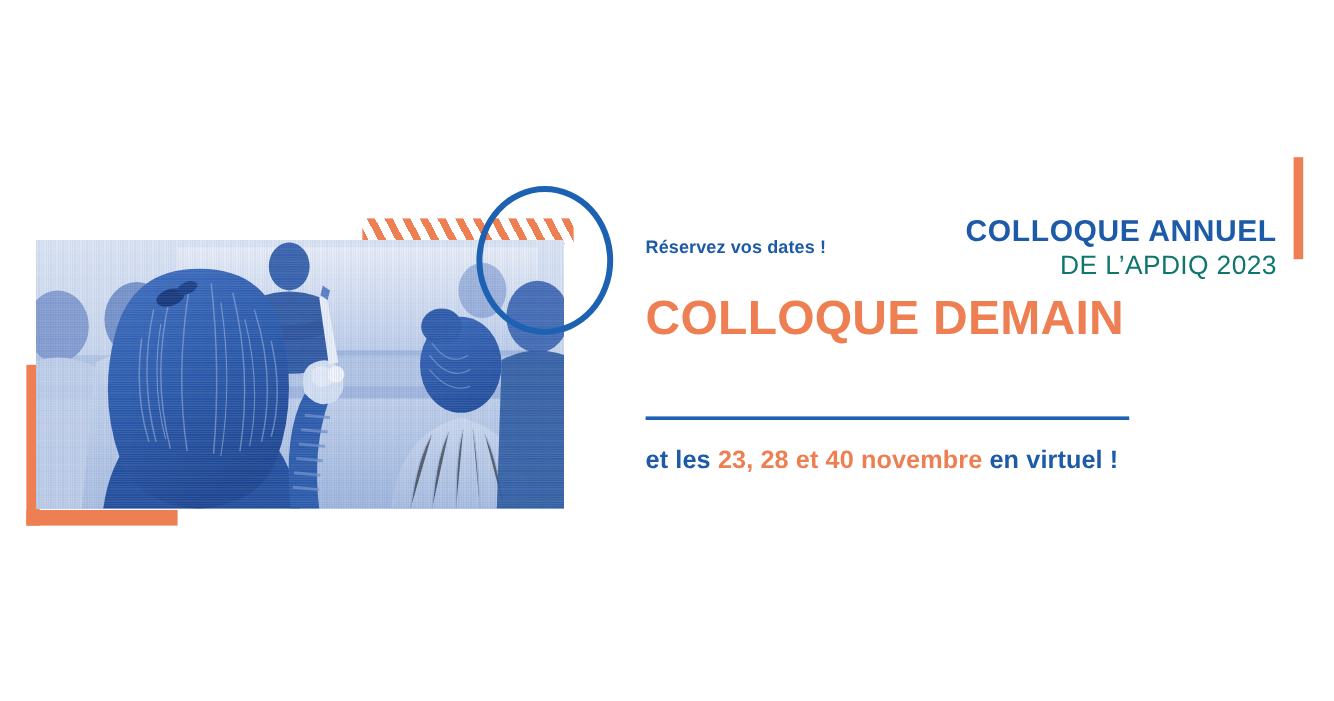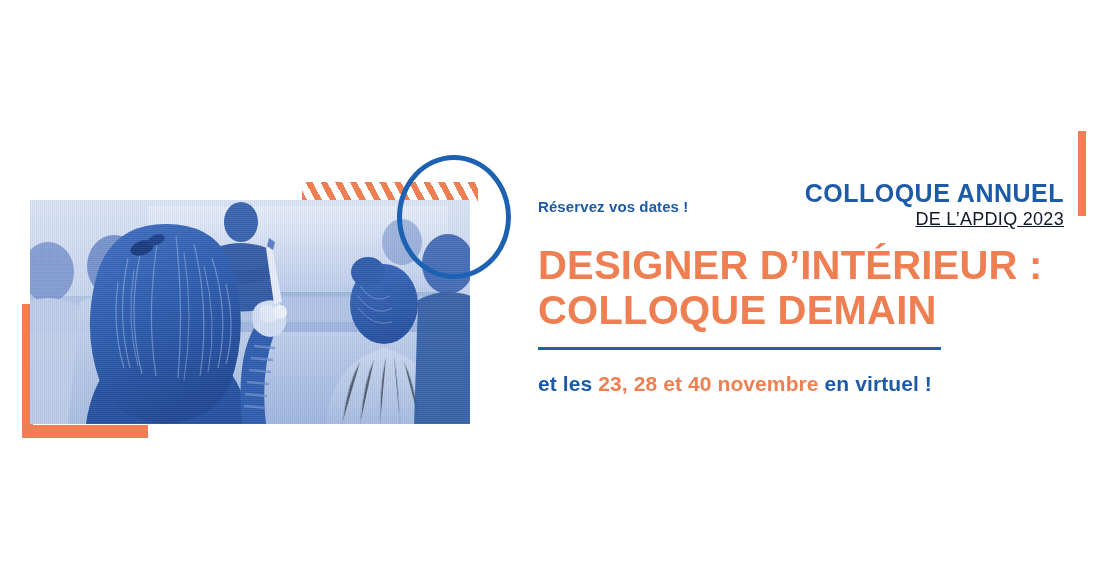--- a/index.html
+++ b/index.html
@@ -91,27 +91,26 @@
     margin-top: 35px;
   }
   .eyebrow-line1 {
     font-size: 25px;
     font-weight: bold;
     letter-spacing: 0.5px;
     color: #1D5AA8;
     white-space: nowrap;
   }
   .eyebrow-line2 {
-    font-size: 18px;
+    font-size: 22px;
     font-weight: normal;
     letter-spacing: 0.3px;
-    color: #0f172a;
+    color: #0f766e;
     white-space: nowrap;
     margin-top: 2px;
-    text-decoration: underline;
   }
 
   .orange-rule {
     position: absolute;
     left: 1078px;
     top: 131px;
     width: 8px;
     height: 85px;
     background: #EE7F52;
   }
@@ -309,21 +308,20 @@
   <div class="eyebrow-block">
     <div class="eyebrow-line1">COLLOQUE ANNUEL</div>
     <div class="eyebrow-line2">DE L’APDIQ 2023</div>
   </div>
 
   <div class="orange-rule"></div>
 
   <div class="kicker">Réservez vos dates !</div>
 
   <div class="headline">
-    <div>DESIGNER  D’INTÉRIEUR :</div>
     <div>COLLOQUE DEMAIN</div>
   </div>
 
   <div class="divider"></div>
 
   <div class="dates">
     <div>
       <span>et les </span><span class="hl">23, 28 et 40 novembre</span><span> en virtuel !</span>
     </div>
   </div>

